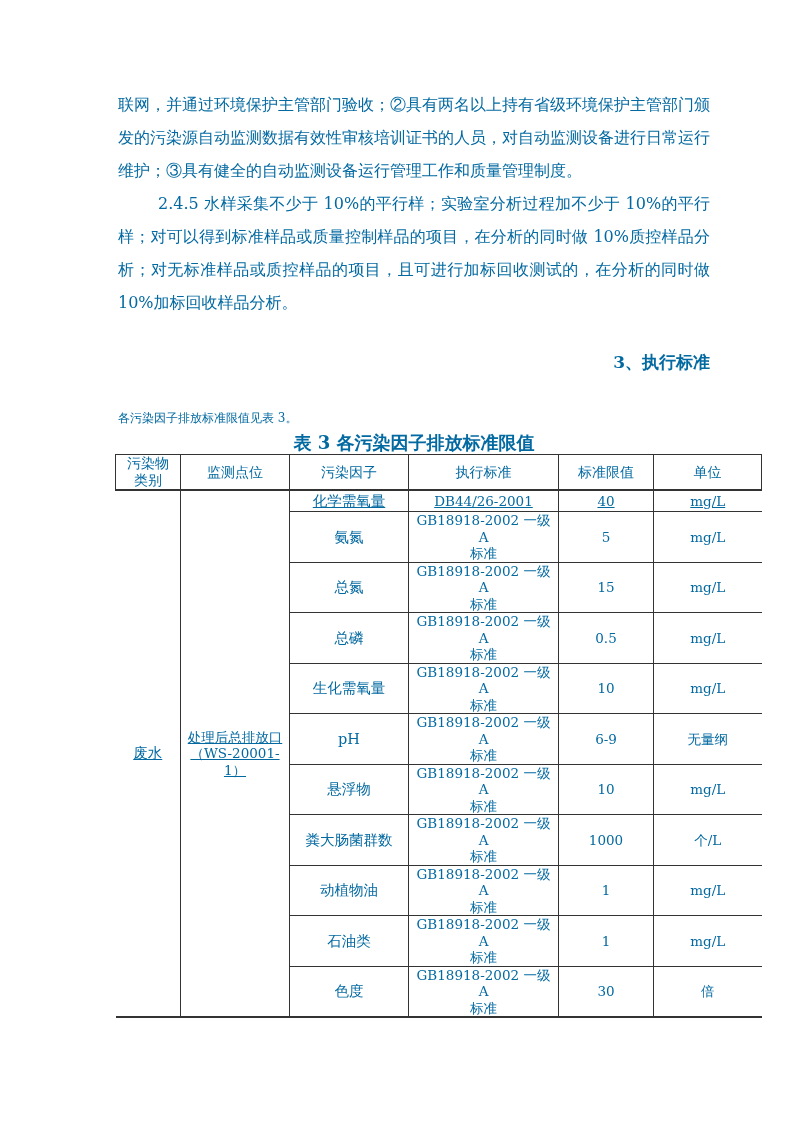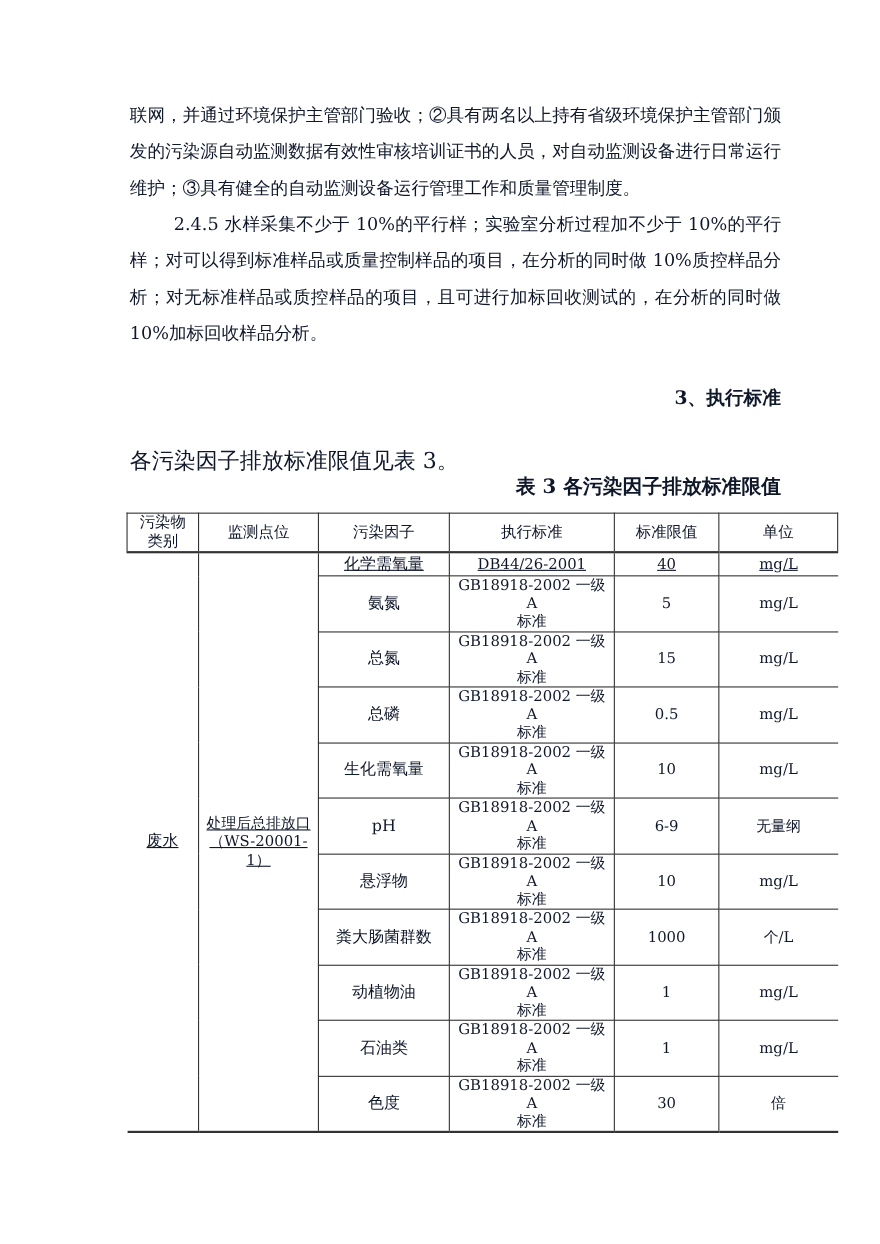--- a/index.html
+++ b/index.html
@@ -2,21 +2,21 @@
 <html><head>
 <meta charset="utf-8">
 <style>
   html, body { margin: 0; padding: 0; }
   body { background: #ffffff; }
   .page {
     position: relative;
     width: 800px;
     height: 1131px;
     background: #ffffff;
-    color: #0f172a;
+    color: #0369a1;
     font-family: "DejaVu Serif", "Liberation Serif", serif;
     overflow: hidden;
   }
   .text-col {
     padding: 88px 90px 0 118px;
   }
   .text-col p {
     margin: 0;
     font-size: 16px;
     line-height: 33px;
@@ -25,30 +25,30 @@
   .p-indent { text-indent: 40px; }
   .section-heading {
     margin: 30px 0 0 0;
     font-size: 17px;
     line-height: 26px;
     font-weight: bold;
     text-align: right;
   }
   .table-intro {
     margin: 32px 0 0 0;
-    font-size: 20px;
+    font-size: 12px;
     line-height: 22px;
     text-align: left;
   }
   .table-caption {
-    margin: 2px 0 12px 0;
+    margin: 2px 0 0 0;
     font-size: 18px;
     line-height: 23px;
     font-weight: bold;
-    text-align: right;
+    text-align: center;
   }
   table.limits {
     border-collapse: collapse;
     table-layout: fixed;
     width: 646px;
     margin: 0 0 0 115px;
   }
   .limits th, .limits td {
     border: 1px solid #333333;
     padding: 0 2px;

